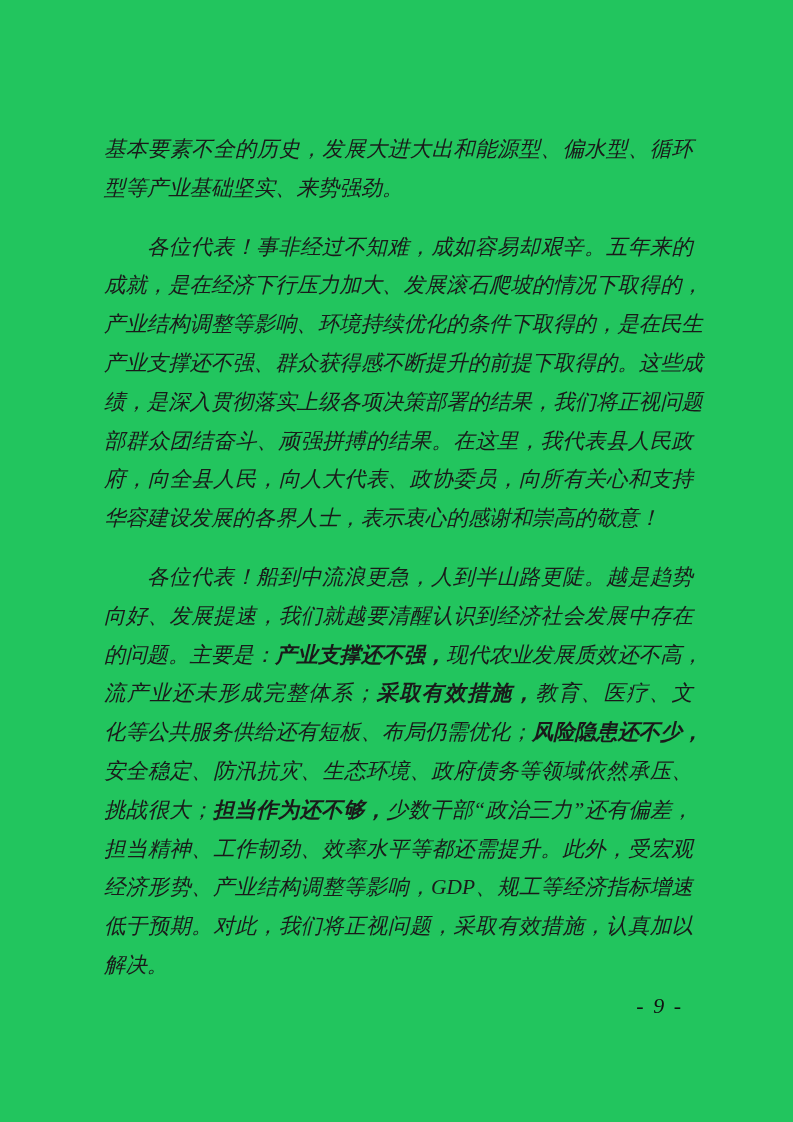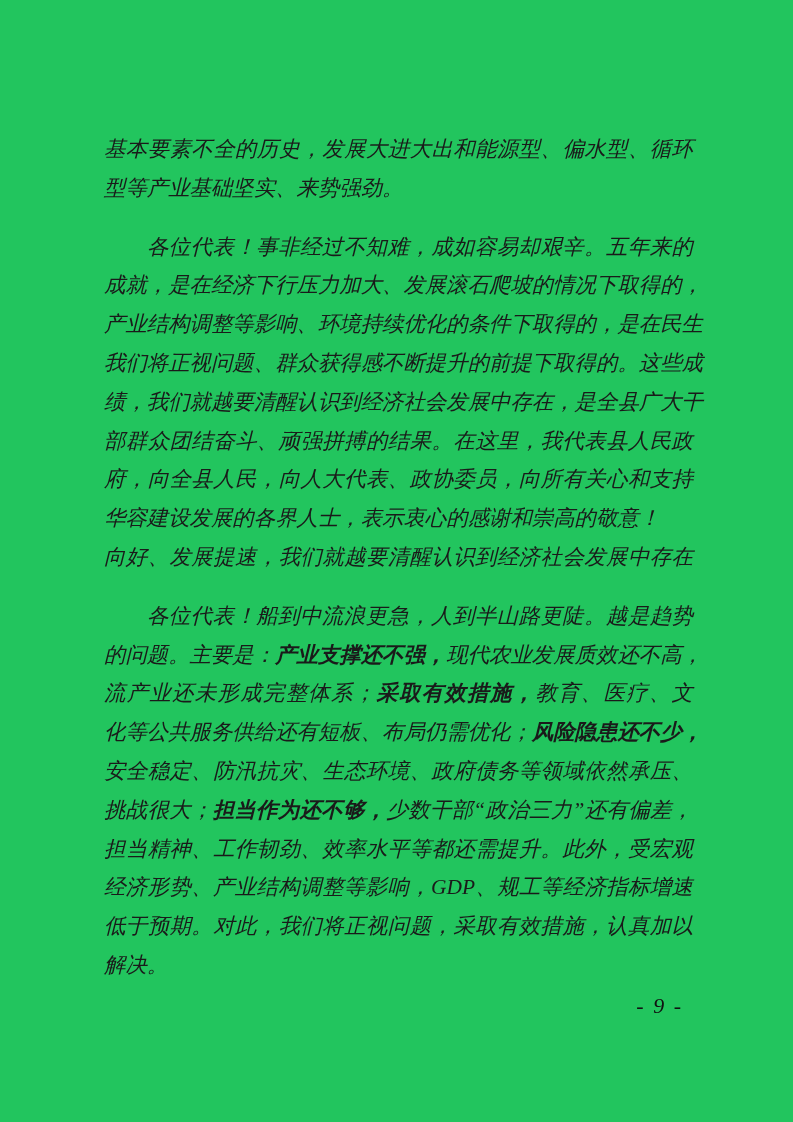--- a/index.html
+++ b/index.html
@@ -60,29 +60,29 @@
 <div class="page">
   <div class="doc-body">
       <div class="paragraph">
         <div class="line"><span class="seg">基本要素不全的历史，发展大进大出和能源型、偏水型、循环</span></div>
         <div class="line para-end"><span class="seg">型等产业基础坚实、来势强劲。</span></div>
       </div>
       <div class="paragraph">
         <div class="line indent"><span class="seg">各位代表！事非经过不知难，成如容易却艰辛。五年来的</span></div>
         <div class="line"><span class="seg">成就，是在经济下行压力加大、发展滚石爬坡的情况下取得的，</span></div>
         <div class="line"><span class="seg">产业结构调整等影响、环境持续优化的条件下取得的，是在民生</span></div>
-        <div class="line"><span class="seg">我们将正视问题、群众获得感不断提升的前提下取得的。这些成</span></div>
-        <div class="line"><span class="seg">绩，我们就越要清醒认识到经济社会发展中存在，是全县广大干</span></div>
+        <div class="line"><span class="seg">产业支撑还不强、群众获得感不断提升的前提下取得的。这些成</span></div>
+        <div class="line"><span class="seg">绩，是深入贯彻落实上级各项决策部署的结果，我们将正视问题</span></div>
         <div class="line"><span class="seg">部群众团结奋斗、顽强拼搏的结果。在这里，我代表县人民政</span></div>
         <div class="line"><span class="seg">府，向全县人民，向人大代表、政协委员，向所有关心和支持</span></div>
         <div class="line para-end"><span class="seg">华容建设发展的各界人士，表示衷心的感谢和崇高的敬意！</span></div>
       </div>
       <div class="paragraph">
+        <div class="line indent"><span class="seg">各位代表！船到中流浪更急，人到半山路更陡。越是趋势</span></div>
         <div class="line"><span class="seg">向好、发展提速，我们就越要清醒认识到经济社会发展中存在</span></div>
-        <div class="line indent"><span class="seg">各位代表！船到中流浪更急，人到半山路更陡。越是趋势</span></div>
         <div class="line"><span class="seg">的问题。主要是：</span><span class="seg bold">产业支撑还不强，</span><span class="seg">现代农业发展质效还不高，</span></div>
         <div class="line"><span class="seg">流产业还未形成完整体系；</span><span class="seg bold">采取有效措施，</span><span class="seg">教育、医疗、文</span></div>
         <div class="line"><span class="seg">化等公共服务供给还有短板、布局仍需优化；</span><span class="seg bold">风险隐患还不少，</span></div>
         <div class="line"><span class="seg">安全稳定、防汛抗灾、生态环境、政府债务等领域依然承压、</span></div>
         <div class="line"><span class="seg">挑战很大；</span><span class="seg bold">担当作为还不够，</span><span class="seg">少数干部“政治三力”还有偏差，</span></div>
         <div class="line"><span class="seg">担当精神、工作韧劲、效率水平等都还需提升。此外，受宏观</span></div>
         <div class="line"><span class="seg">经济形势、产业结构调整等影响，GDP、规工等经济指标增速</span></div>
         <div class="line"><span class="seg">低于预期。对此，我们将正视问题，采取有效措施，认真加以</span></div>
         <div class="line para-end"><span class="seg">解决。</span></div>
       </div>

